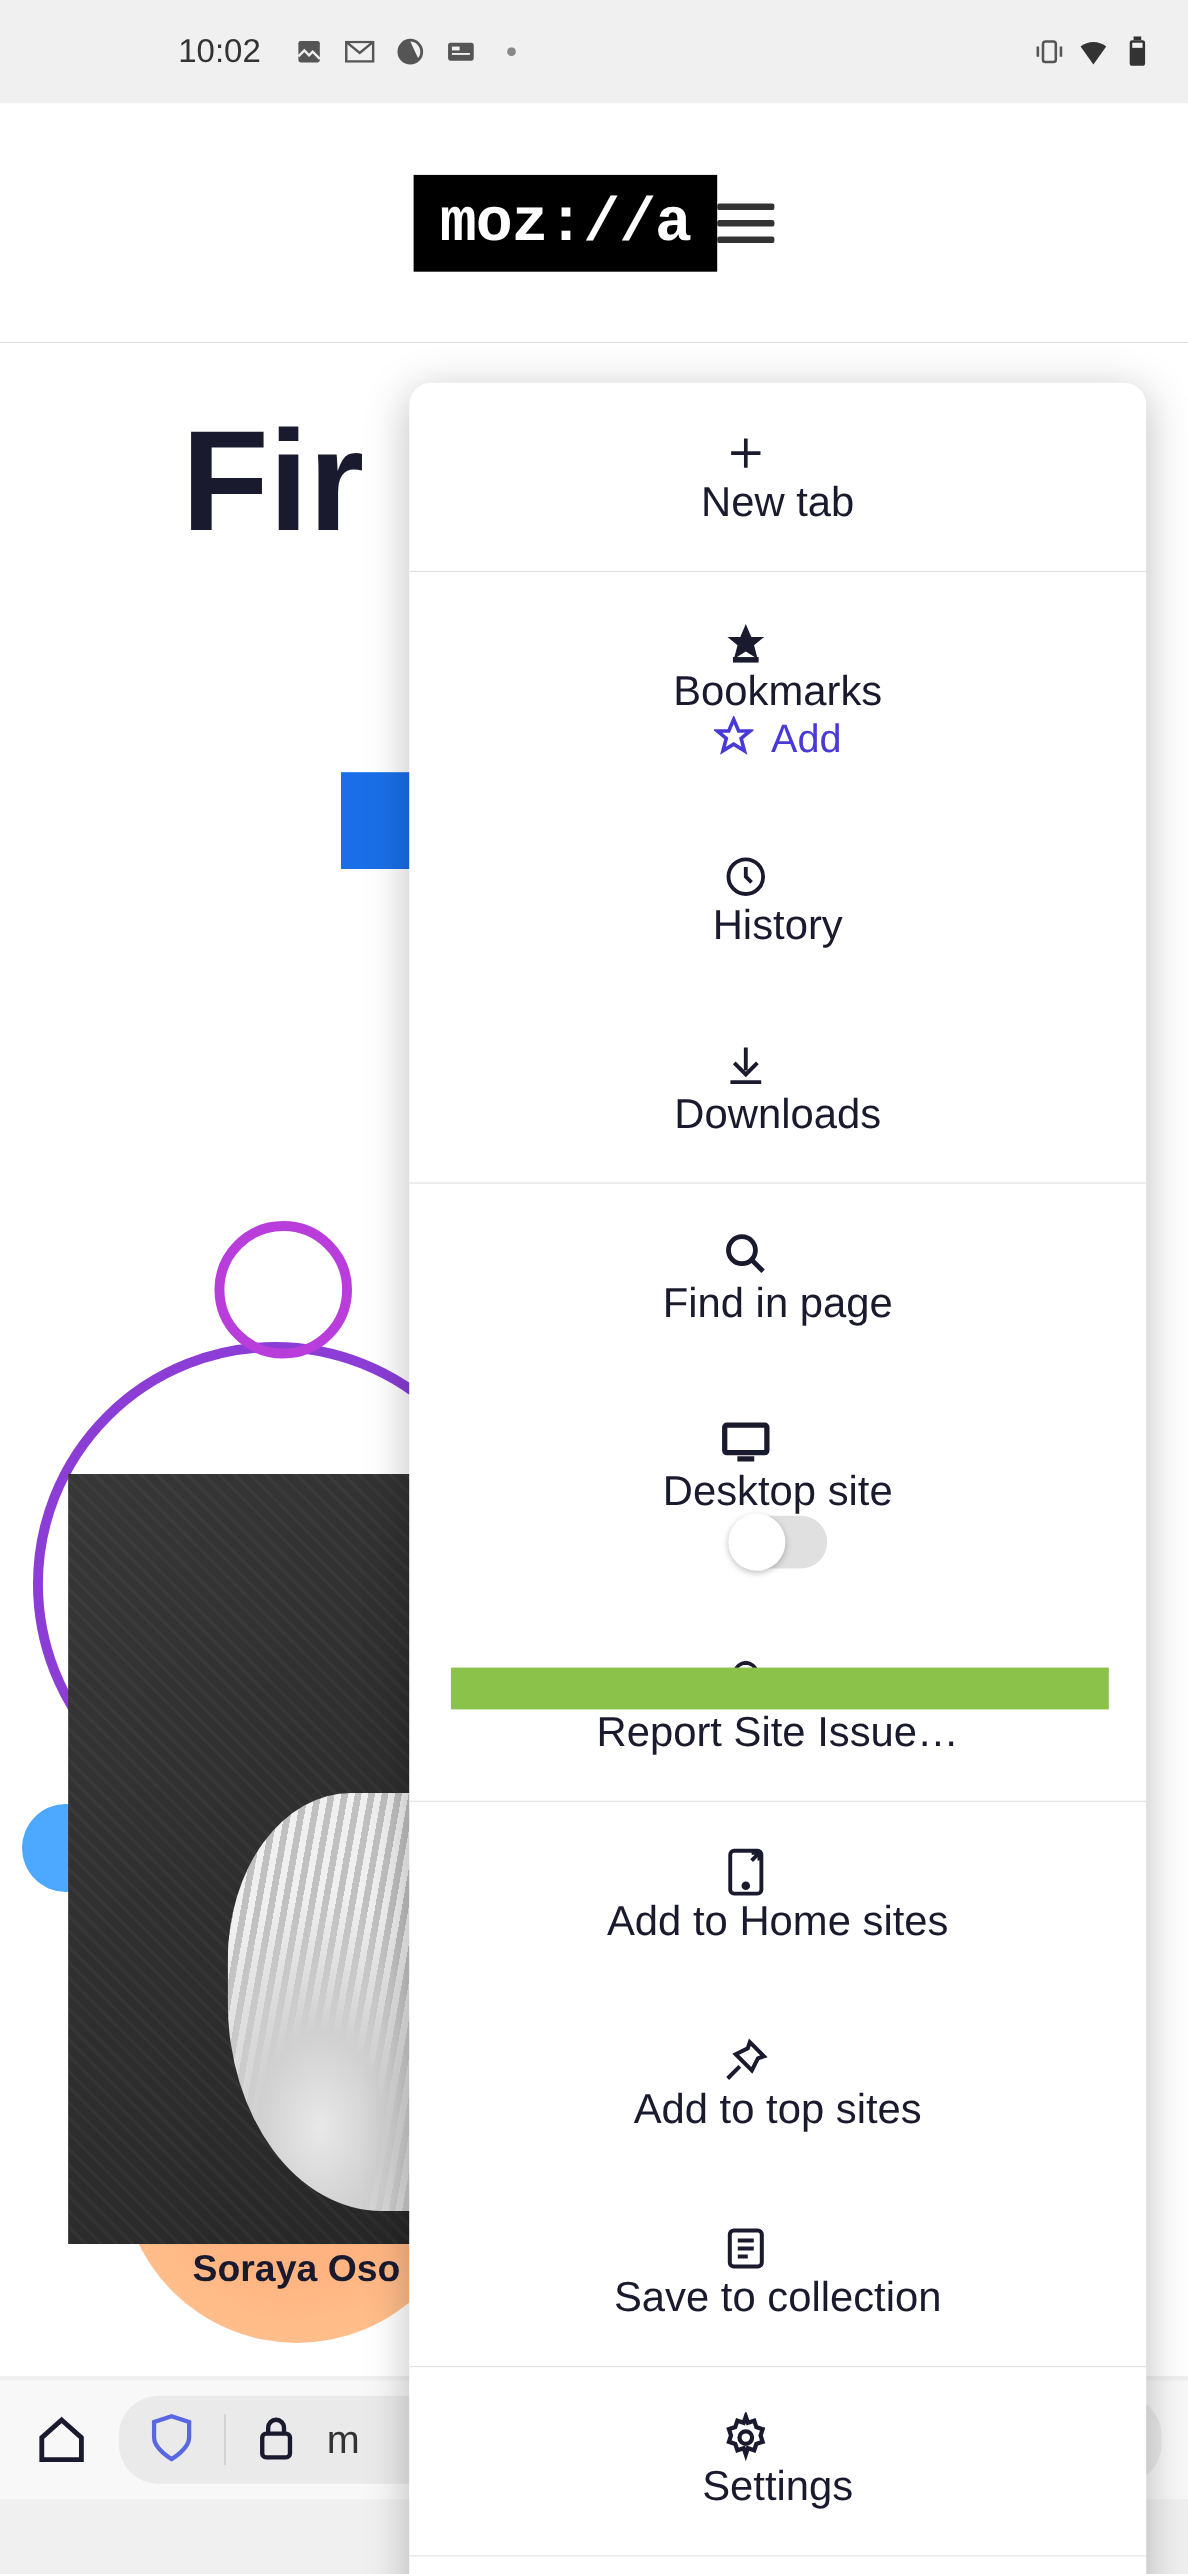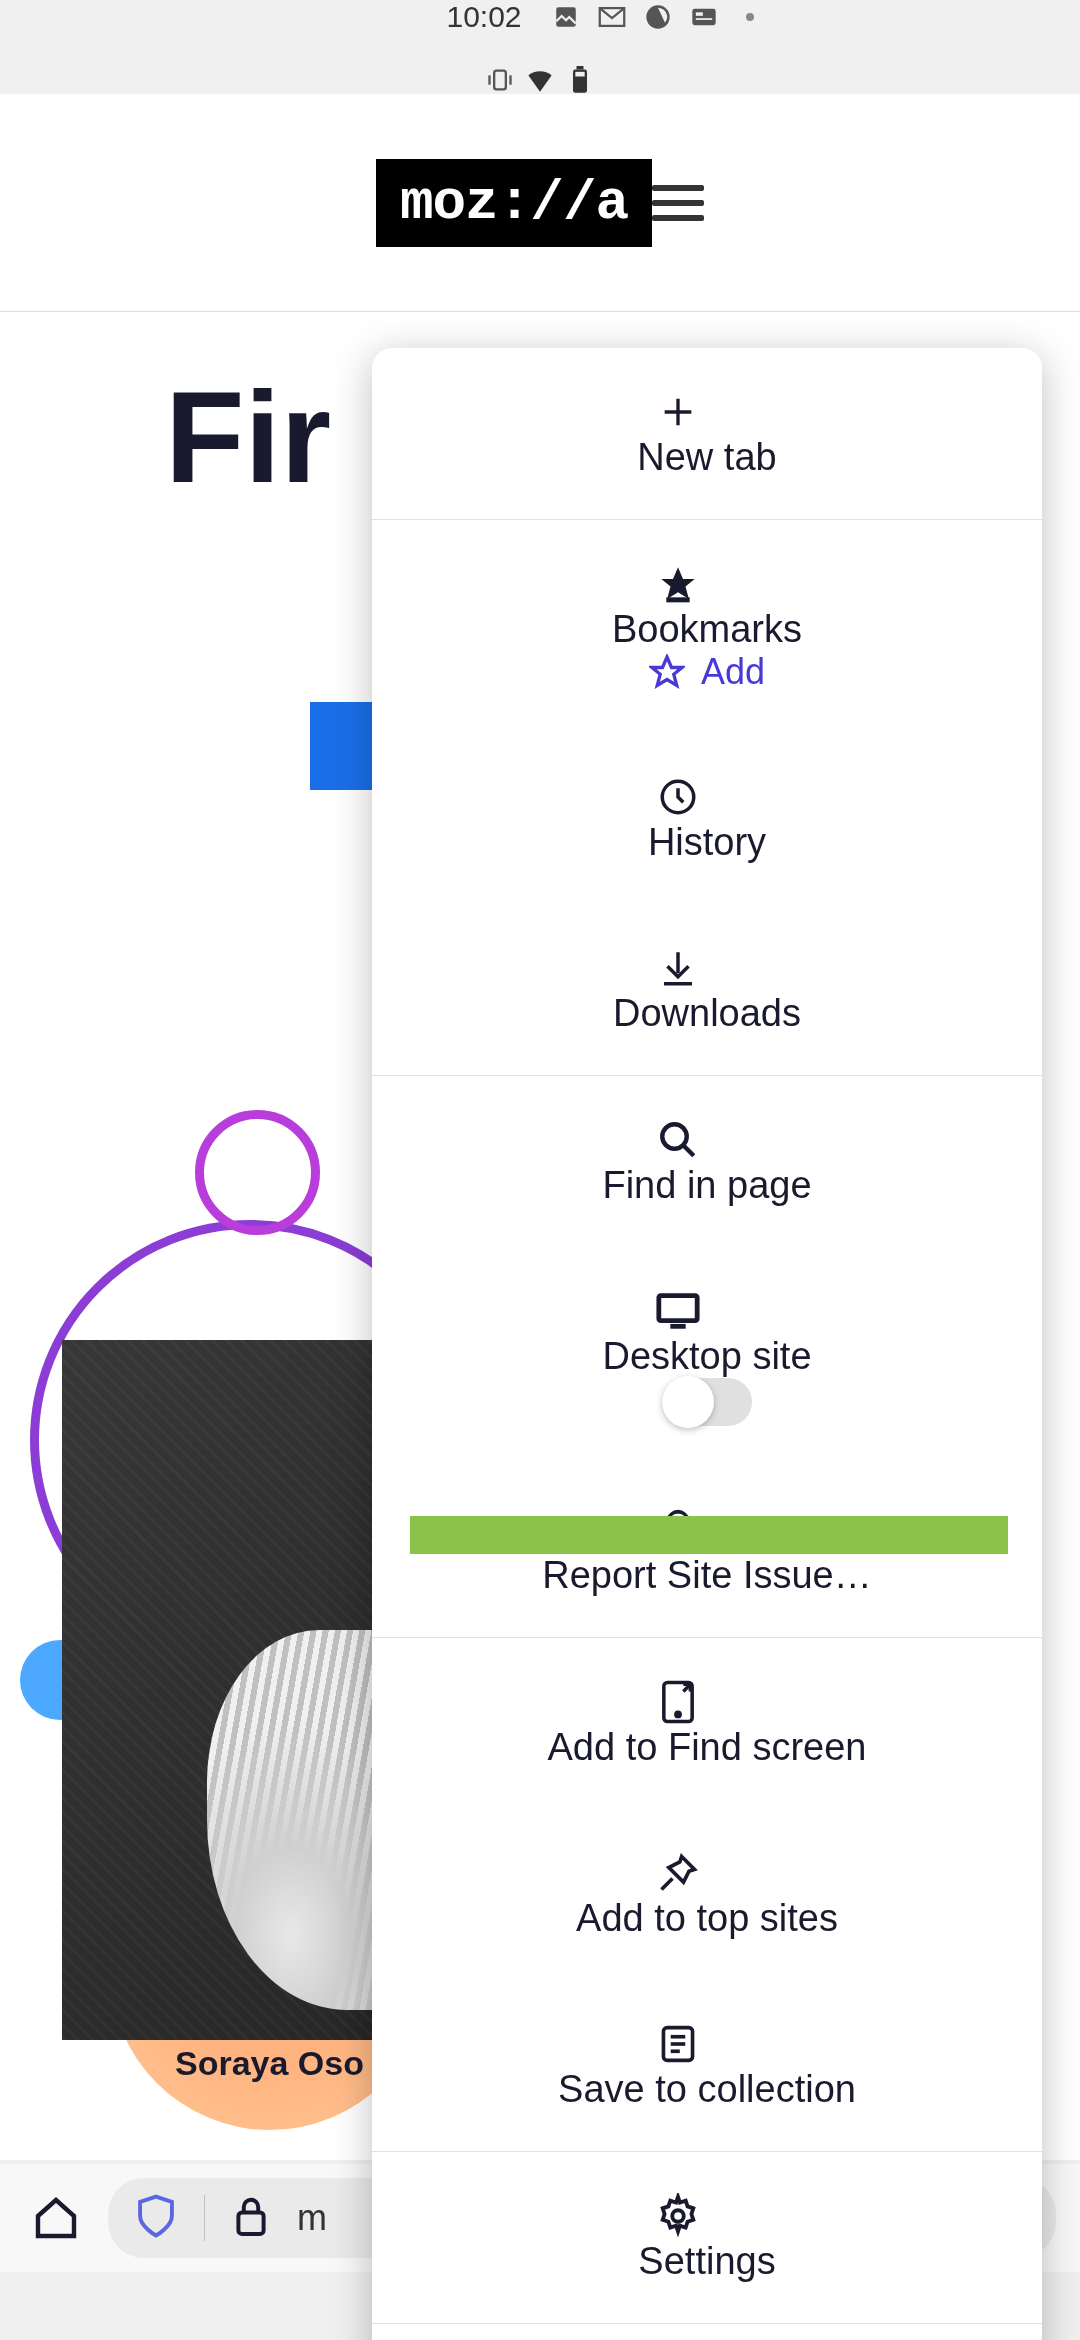--- a/index.html
+++ b/index.html
@@ -12,21 +12,20 @@
   overflow: hidden;
 }
 
 .status-bar {
   height: 94px;
   background: #f0f0f0;
   display: flex;
   align-items: center;
   padding: 0 32px;
   justify-content: space-between;
-  flex-direction: column;
 }
 .status-left {
   display: flex;
   align-items: center;
   gap: 18px;
 }
 .status-time {
   font-size: 30px;
   font-weight: 500;
   color: #333;
@@ -223,21 +222,20 @@
   font-size: 38px;
   color: #1a1a2e;
   flex: 1;
 }
 .menu-divider {
   border: none;
   border-top: 1px solid #e0e0e0;
 }
 .add-action {
   display: flex;
-  align-items: center;
   gap: 16px;
   color: #4939d6;
   font-size: 36px;
   font-weight: 500;
 }
 .add-action svg { stroke: #4939d6; }
 
 .toggle {
   width: 90px;
   height: 48px;
@@ -495,21 +493,21 @@
 
   <div class="menu-item">
     <span class="icon-slot">
       <svg width="38" height="46" viewBox="0 0 20 26" fill="none" stroke="#1a1a2e" stroke-width="2">
           <rect x="2" y="2" width="16" height="22" rx="2"></rect>
           <circle cx="10" cy="20" r="1.2" fill="#1a1a2e"></circle>
           <path d="M13 7 l4 -4"></path>
           <path d="M13 3 h4 v4"></path>
         </svg>
     </span>
-    <span class="label">Add to Find screen</span>
+    <span class="label">Add to Home sites</span>
   </div>
 
   <div class="menu-item">
     <span class="icon-slot">
       <svg width="44" height="44" viewBox="0 0 24 24" fill="none" stroke="#1a1a2e" stroke-width="2">
           <path d="M14 3 l7 7 l-3 1 l-3 6 l-8 -8 l6 -3 z"></path>
           <line x1="9" y1="15" x2="3" y2="21"></line>
         </svg>
     </span>
     <span class="label">Add to top sites</span>

